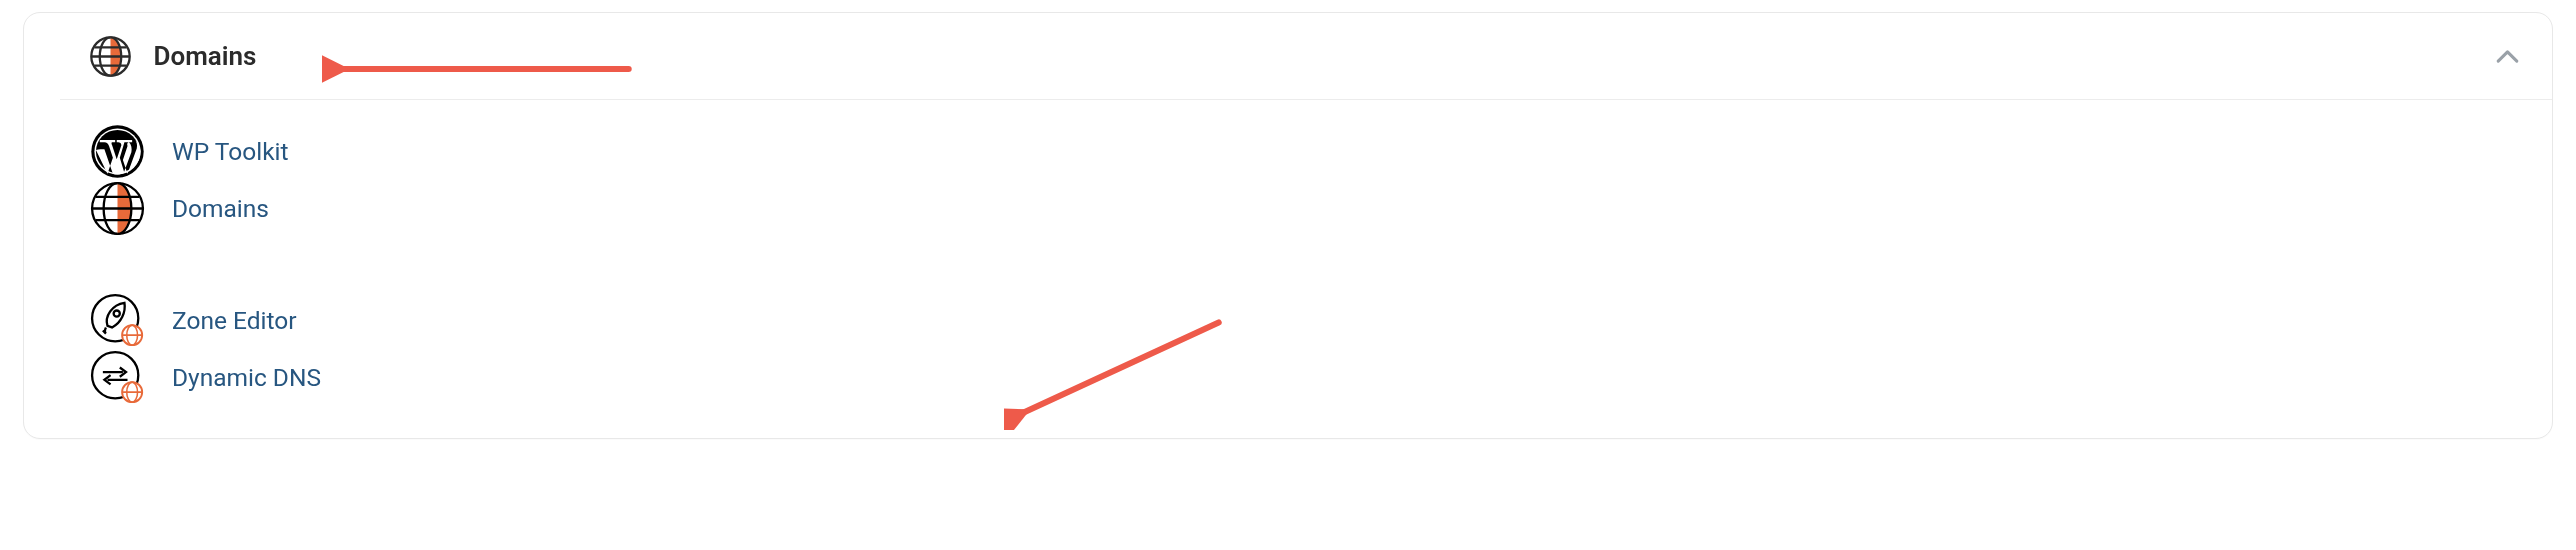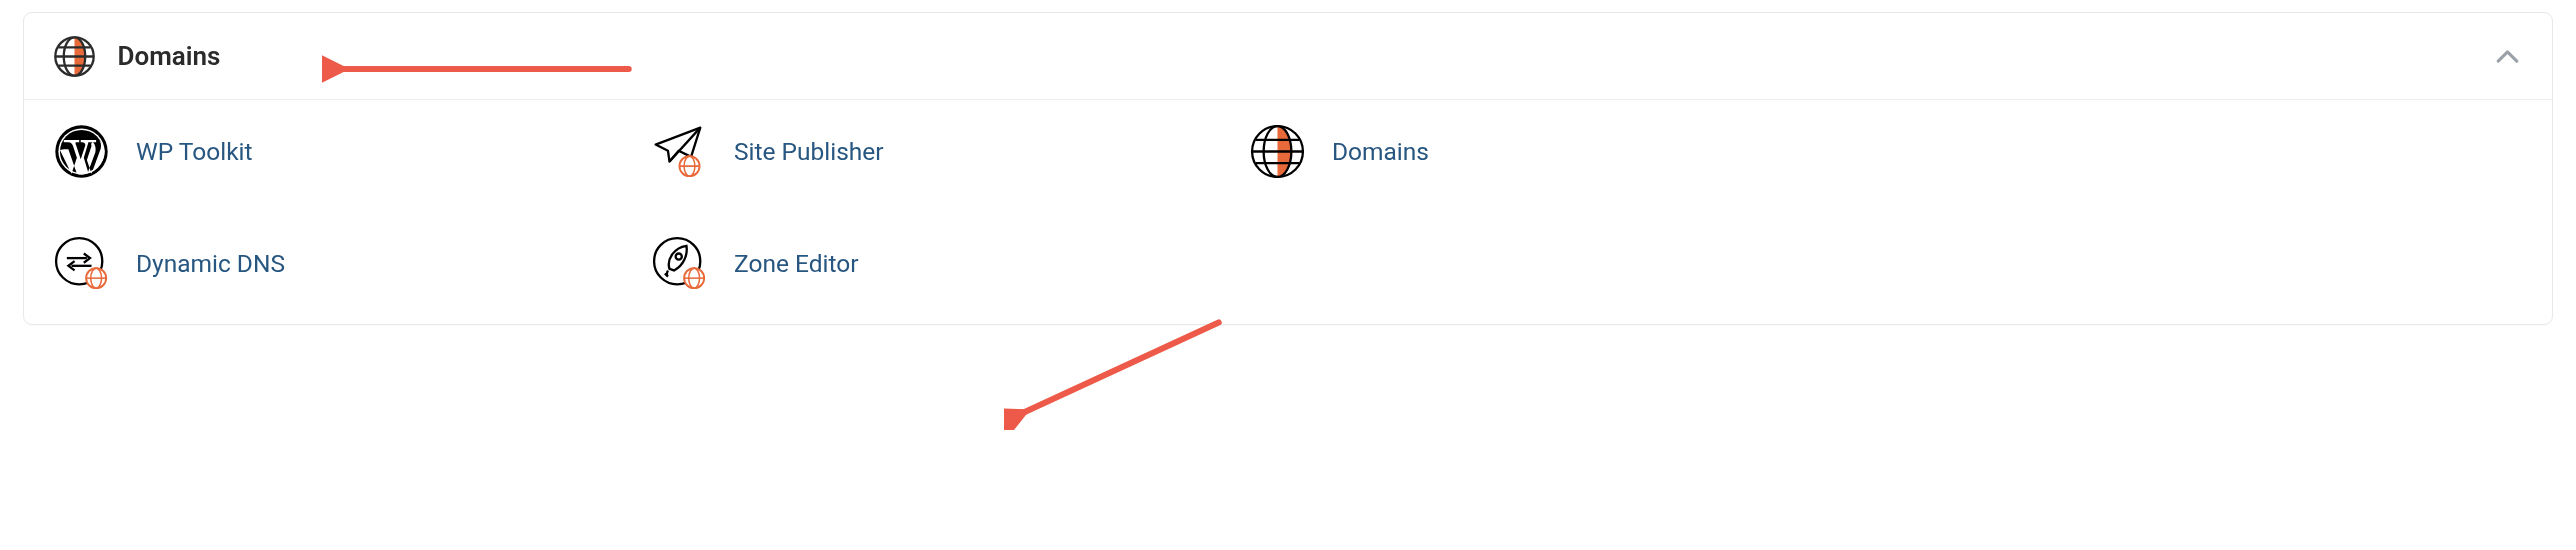--- a/index.html
+++ b/index.html
@@ -6,25 +6,26 @@
   body {
     font-family: -apple-system, BlinkMacSystemFont, "Segoe UI", Roboto, Helvetica, Arial, sans-serif;
     background: #ffffff;
     width: 2576px;
     height: 550px;
     position: relative;
     padding: 12.3px 23px;
   }
   .panel {
     border: 0.8px solid #e8e8e8;
-    border-radius: 9px;
+    border-radius: 17px;
     background: #fff;
     overflow: hidden;
     width: 100%;
     box-shadow: 0 0.8px 0.8px rgba(0,0,0,0.02);
+    padding-left: 36px;
   }
   .panel-header {
     display: flex;
     align-items: center;
     padding: 21.5px 29px;
     border-bottom: 0.8px solid #ececec;
     position: relative;
   }
   .panel-header .hicon { width: 43px; height: 43px; flex: 0 0 43px; display:flex; align-items:center; justify-content:center;}
   .panel-header .title {
@@ -35,21 +36,21 @@
   }
   .chevron {
     margin-left: auto;
     width: 31px; height: 31px;
     display: flex; align-items: center; justify-content: center;
     cursor: pointer;
   }
   .panel-body {
     padding: 23px 29px 32px 29px;
   }
-  .row { display:flex; }
+  .row { display:flex;flex-direction:column; }
   .row + .row { margin-top: 55px; }
   .item {
     display: flex;
     align-items: center;
     width: 598px;
     cursor: pointer;
   }
   .item .iicon {
     width: 57px; height: 57px; flex: 0 0 57px;
     display:flex; align-items:center; justify-content:center;
@@ -97,32 +98,20 @@
           <svg viewBox="0 0 74 74" width="57" height="57">
             <circle cx="37" cy="37" r="34" fill="#000"></circle>
             <circle cx="37" cy="37" r="30" fill="#fff"></circle>
             <circle cx="37" cy="37" r="28" fill="#000"></circle>
             <path d="M9 35 L24 66 L31 45 L26 30 C25 27 23 25 20 25 L14 25 L14 22 L34 22 L34 25 L30 25 C29 25 29 27 30 29 L36 47 L42 29 C42 26 40 25 38 25 L36 25 L36 22 L56 22 L56 25 L52 25 C50 25 49 27 50 30 L44 48 L50 66 L62 33 C63 28 62 25 60 22 C65 27 67 33 67 37 C67 50 57 62 45 65 L55 38 C56 33 55 28 52 25 L46 25 L40 45 L46 65 C43 66 40 67 37 67 C35 67 33 67 31 66 L20 34 C17 34 13 34 9 35 Z" fill="#fff"></path>
           </svg>
         </span>
         <span class="label">WP Toolkit</span>
       </a>
 
-      <a class="item">
-        <span class="iicon">
-          <svg viewBox="0 0 74 74" width="57" height="57">
-            <path d="M6 28 L64 6 L52 44 L36 36 L24 50 L22 36 Z" fill="none" stroke="#000" stroke-width="3" stroke-linejoin="round"></path>
-            <line x1="64" y1="6" x2="24" y2="50" stroke="#000" stroke-width="3"></line>
-            <circle cx="50" cy="56" r="13" fill="#fff" stroke="#e86a3a" stroke-width="2.5"></circle>
-            <line x1="37" y1="56" x2="63" y2="56" stroke="#e86a3a" stroke-width="2"></line>
-            <path d="M50 43 A7 13 0 0 1 50 69 A7 13 0 0 1 50 43" fill="none" stroke="#e86a3a" stroke-width="2"></path>
-          </svg>
-        </span>
-        <span class="label">Site Publisher</span>
-      </a>
 
       <a class="item">
         <span class="iicon">
           <svg viewBox="0 0 74 74" width="57" height="57">
             <circle cx="37" cy="37" r="33" fill="none" stroke="#000" stroke-width="3"></circle>
             <path d="M37 4 A18 33 0 0 1 37 70 Z" fill="#e86a3a"></path>
             <path d="M37 4 A18 33 0 0 0 37 70" fill="none" stroke="#000" stroke-width="3"></path>
             <path d="M37 4 A18 33 0 0 1 37 70" fill="none" stroke="#000" stroke-width="3"></path>
             <line x1="4" y1="37" x2="70" y2="37" stroke="#000" stroke-width="3"></line>
             <line x1="9" y1="22" x2="65" y2="22" stroke="#000" stroke-width="3"></line>
@@ -132,45 +121,45 @@
         <span class="label">Domains</span>
       </a>
     </div>
 
     <div class="row">
 
       <a class="item">
         <span class="iicon">
           <svg viewBox="0 0 74 74" width="57" height="57">
             <circle cx="34" cy="34" r="30" fill="none" stroke="#000" stroke-width="3"></circle>
+            <path d="M24 44 C20 32 30 16 46 14 C48 26 42 40 30 46 Z" fill="none" stroke="#000" stroke-width="3"></path>
+            <circle cx="36" cy="28" r="4" fill="none" stroke="#000" stroke-width="3"></circle>
+            <path d="M22 46 C20 50 20 52 22 54 L18 50" fill="none" stroke="#000" stroke-width="3"></path>
+            <circle cx="56" cy="56" r="13" fill="#fff" stroke="#e86a3a" stroke-width="2.5"></circle>
+            <line x1="43" y1="56" x2="69" y2="56" stroke="#e86a3a" stroke-width="2"></line>
+            <path d="M56 43 A7 13 0 0 1 56 69 A7 13 0 0 1 56 43" fill="none" stroke="#e86a3a" stroke-width="2"></path>
+          </svg>
+        </span>
+        <span class="label">Zone Editor</span>
+      </a>
+
+      <a class="item">
+        <span class="iicon">
+          <svg viewBox="0 0 74 74" width="57" height="57">
+            <circle cx="34" cy="34" r="30" fill="none" stroke="#000" stroke-width="3"></circle>
             <path d="M18 30 L44 30" stroke="#000" stroke-width="3"></path>
             <path d="M40 24 L48 30 L40 36" fill="none" stroke="#000" stroke-width="3"></path>
             <path d="M50 40 L24 40" stroke="#000" stroke-width="3"></path>
             <path d="M28 34 L20 40 L28 46" fill="none" stroke="#000" stroke-width="3"></path>
             <circle cx="56" cy="56" r="13" fill="#fff" stroke="#e86a3a" stroke-width="2.5"></circle>
             <line x1="43" y1="56" x2="69" y2="56" stroke="#e86a3a" stroke-width="2"></line>
             <path d="M56 43 A7 13 0 0 1 56 69 A7 13 0 0 1 56 43" fill="none" stroke="#e86a3a" stroke-width="2"></path>
           </svg>
         </span>
         <span class="label">Dynamic DNS</span>
-      </a>
-
-      <a class="item">
-        <span class="iicon">
-          <svg viewBox="0 0 74 74" width="57" height="57">
-            <circle cx="34" cy="34" r="30" fill="none" stroke="#000" stroke-width="3"></circle>
-            <path d="M24 44 C20 32 30 16 46 14 C48 26 42 40 30 46 Z" fill="none" stroke="#000" stroke-width="3"></path>
-            <circle cx="36" cy="28" r="4" fill="none" stroke="#000" stroke-width="3"></circle>
-            <path d="M22 46 C20 50 20 52 22 54 L18 50" fill="none" stroke="#000" stroke-width="3"></path>
-            <circle cx="56" cy="56" r="13" fill="#fff" stroke="#e86a3a" stroke-width="2.5"></circle>
-            <line x1="43" y1="56" x2="69" y2="56" stroke="#e86a3a" stroke-width="2"></line>
-            <path d="M56 43 A7 13 0 0 1 56 69 A7 13 0 0 1 56 43" fill="none" stroke="#e86a3a" stroke-width="2"></path>
-          </svg>
-        </span>
-        <span class="label">Zone Editor</span>
       </a>
     </div>
   </div>
 </div>
 
 <svg class="arrow" style="left:322px; top:46px;" width="322" height="46" viewBox="0 0 420 60">
   <defs>
     <marker id="ah1" markerWidth="14" markerHeight="14" refX="2" refY="5" orient="auto">
       <path d="M10 0 L0 5 L10 10 Z" fill="#ee5a4a"></path>
     </marker>

